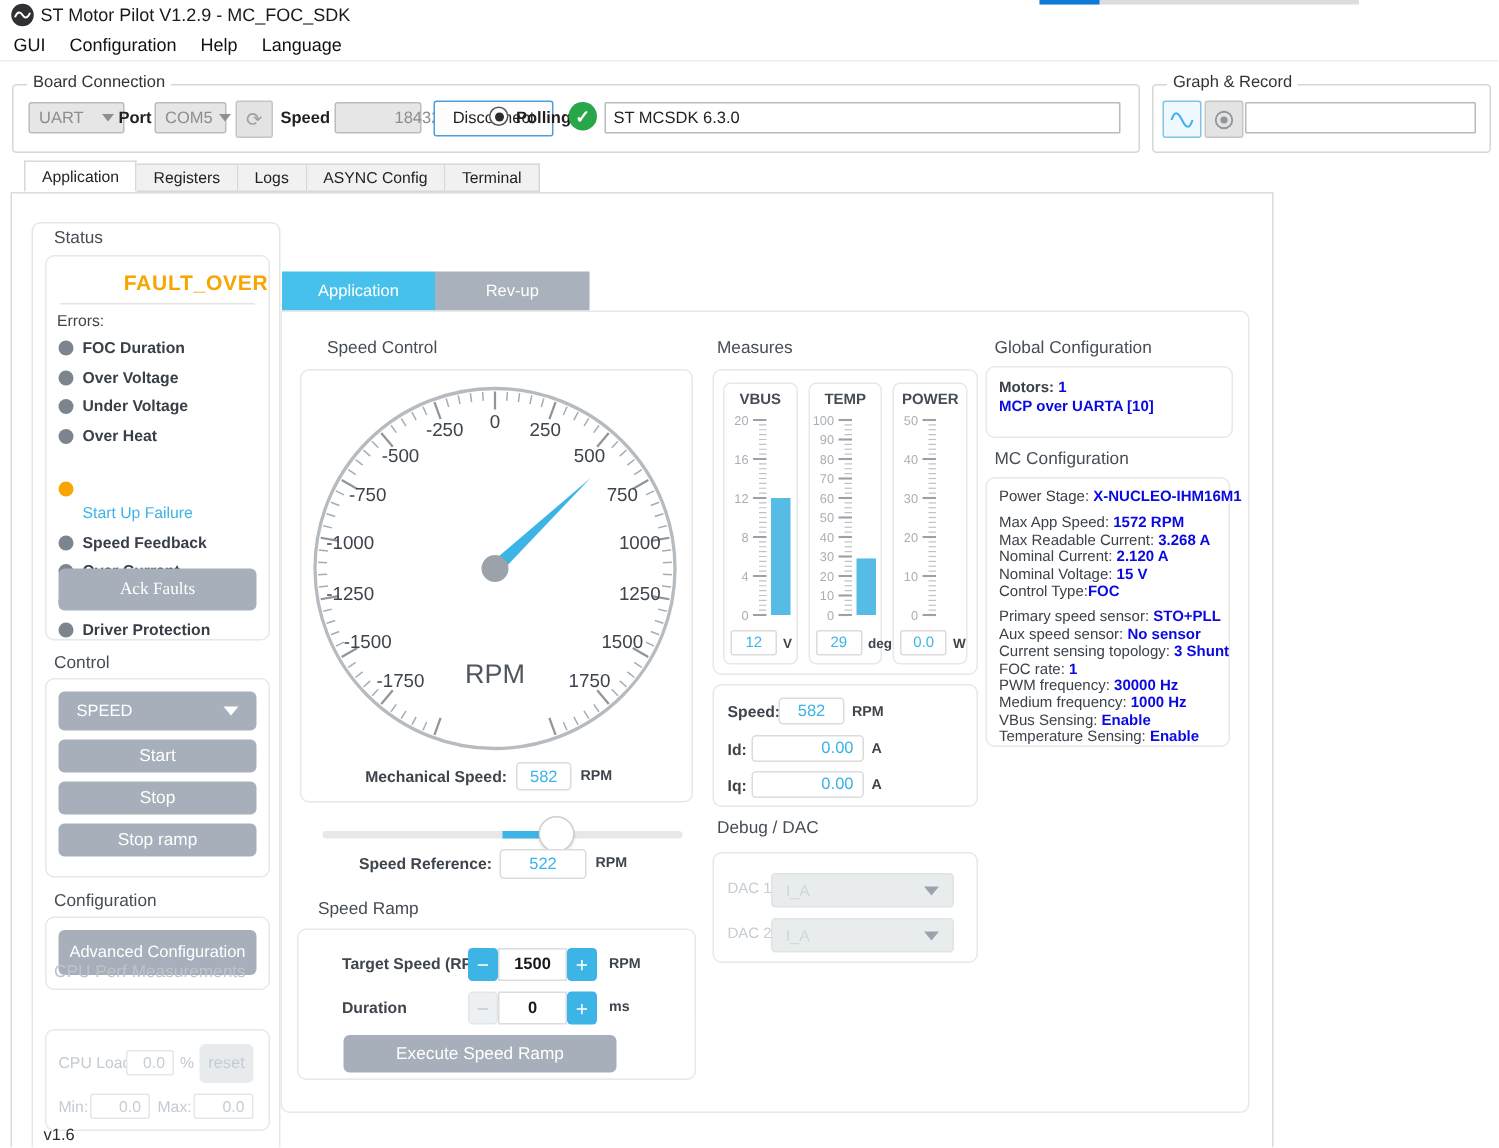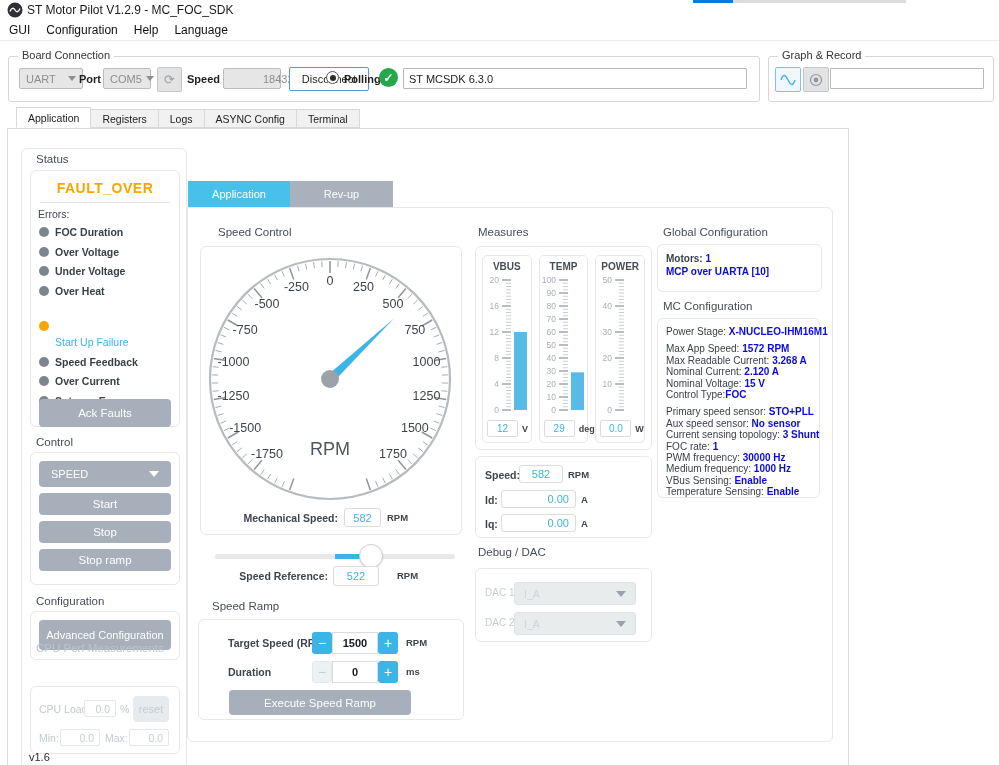--- a/index.html
+++ b/index.html
@@ -32,21 +32,21 @@
   .tab{height:17px;background:#f1f1f1;border:1px solid #d8d8d8;border-left:none;font-size:10.5px;color:#222;display:flex;align-items:center;padding:0 11px;}
   .tab:first-child{border-left:1px solid #d8d8d8;}
   .tab.active{height:19px;background:#fff;border-left:1px solid #d8d8d8;border-bottom:1px solid #fff;position:relative;z-index:3;}
   .tab-frame{left:7px;top:128px;width:840px;height:650px;border:1px solid #dcdcdc;background:#fff;}
   
   .card{background:#fff;border:1px solid #e8e8e8;border-radius:6px;}
   .sec{font-size:11.5px;color:#474d55;}
   .sec-dis{font-size:11.5px;color:#bdc4cb;}
   .btn-gray{background:#a6afba;border-radius:4px;color:#fff;display:flex;align-items:center;justify-content:center;font-size:11.5px;}
   
-  .fault-title{font-size:14px;font-weight:bold;color:#f7a600;letter-spacing:0.5px;text-align:center;}
+  .fault-title{font-size:14px;font-weight:bold;color:#f7a600;letter-spacing:0.5px;text-align:right;}
   .divline{height:1px;background:#e4e4e4;}
   .err{display:flex;align-items:center;margin-bottom:7.5px;}
   .err-dot{width:10px;height:10px;border-radius:50%;background:#7c848e;margin-right:6px;flex:none;}
   .err-label{font-size:10.5px;font-weight:bold;color:#383f47;}
   .err.on .err-dot{background:#f7a600;}
   .err.on .err-label{color:#3cb4e6;font-weight:normal;margin-top:32px;}
   .ctl{height:22px;margin-bottom:6px;}
   .speed-sel{background:#a6afba;border-radius:4px;color:#fff;font-size:11px;display:flex;align-items:center;justify-content:space-between;padding:0 12px;}
   .wtri{width:0;height:0;border-left:5px solid transparent;border-right:5px solid transparent;border-top:6px solid #fff;}
   .dis-label{font-size:10.5px;color:#c3cad1;}
@@ -208,21 +208,21 @@
         </div>
         <div class="err">
           <span class="err-dot"></span>
           <span class="err-label">Sotware Error</span>
         </div>
         <div class="err">
           <span class="err-dot"></span>
           <span class="err-label">Driver Protection</span>
         </div>
       </div>
-    <div class="btn-gray abs" style="left:8px;top:228px;width:132px;height:28px;">
+    <div class="btn-gray abs" style="left:8px;top:208px;width:132px;height:28px;font-family:Liberation Serif, serif;">
         <span>Ack Faults</span>
       </div>
   </div>
 
   <span class="abs sec" style="left:36px;top:436px;">Control</span>
   <div class="abs card" style="left:30px;top:452px;width:148px;height:131px;">
     <div class="speed-sel abs" style="left:8px;top:8px;width:132px;height:26px;box-sizing:border-box;">
       <span>SPEED</span>
         <span class="wtri"></span>
     </div>
@@ -380,21 +380,21 @@
       <span>582</span>
     </div>
   <span class="abs funit" style="left:387px;top:512px;">RPM</span>
 
   <div class="abs" style="left:215px;top:544px;width:240px;height:26px;" id="slider">
     <div class="slider-track"></div>
     <div class="slider-fill" id="slider-fill" style="left: 120px; width: 35.7943px;"></div>
     <div class="slider-handle" id="slider-handle" style="left: 143.794px;"></div>
   </div>
   <span class="abs flabel" style="left:200px;top:570px;width:128px;text-align:right;">Speed Reference:</span>
-  <div class="abs vfield" style="left:333px;top:566px;width:46px;height:20px;box-sizing:border-box;">
+  <div class="abs vfield" style="left:333px;top:566px;width:58px;height:20px;box-sizing:border-box;">
       <span>522</span>
     </div>
   <span class="abs funit" style="left:397px;top:570px;">RPM</span>
 
   <span class="abs sec" style="left:212px;top:600px;">Speed Ramp</span>
   <div class="abs card" style="left:198px;top:619px;width:264px;height:99px;">
     <span class="abs flabel" style="left:29px;top:17px;">Target Speed (RPM)</span>
     <div class="abs step" style="left:113px;top:12px;width:20px;height:22px;">
         <span>−</span>
       </div>

